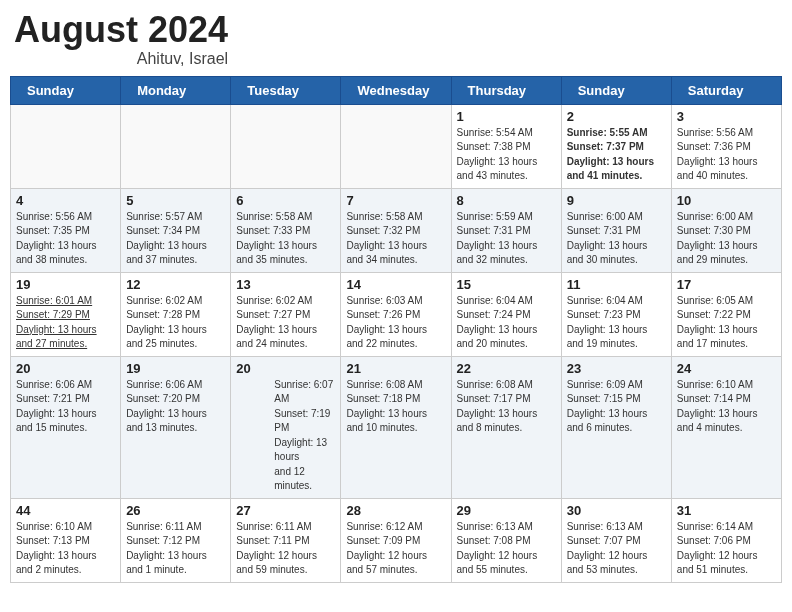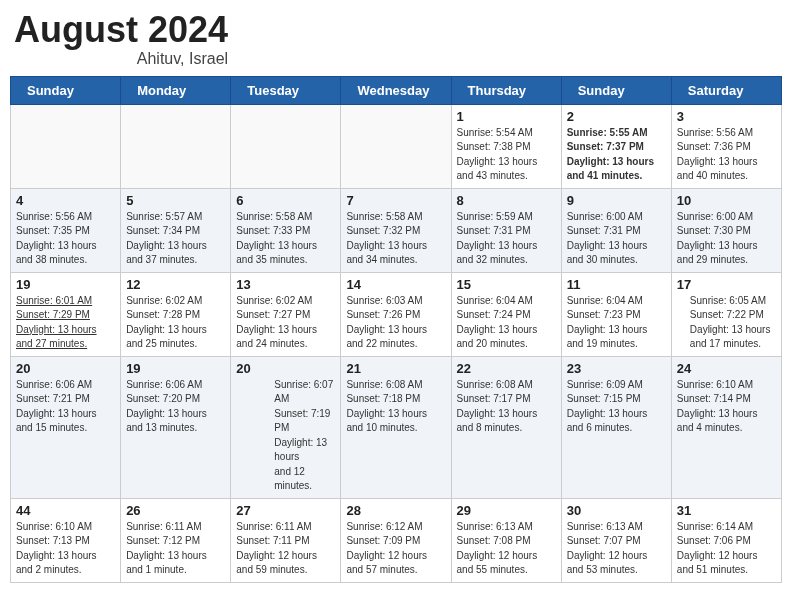--- a/index.html
+++ b/index.html
@@ -228,21 +228,21 @@
         </td>
         <td>
           <div class="day-number">11</div>
           <div class="day-info" style="white-space: pre-line;">Sunrise: 6:04 AM
 Sunset: 7:23 PM
 Daylight: 13 hours
 and 19 minutes.</div>
         </td>
         <td>
           <div class="day-number">17</div>
-          <div class="day-info" style="white-space: pre-line; margin-left: 13px;">Sunrise: 6:05 AM
+          <div class="day-info" style="white-space: pre-line;">Sunrise: 6:05 AM
 Sunset: 7:22 PM
 Daylight: 13 hours
 and 17 minutes.</div>
         </td>
       </tr>
       <tr class="row-shaded">
         <td>
           <div class="day-number">20</div>
           <div class="day-info" style="white-space: pre-line;">Sunrise: 6:06 AM
 Sunset: 7:21 PM

